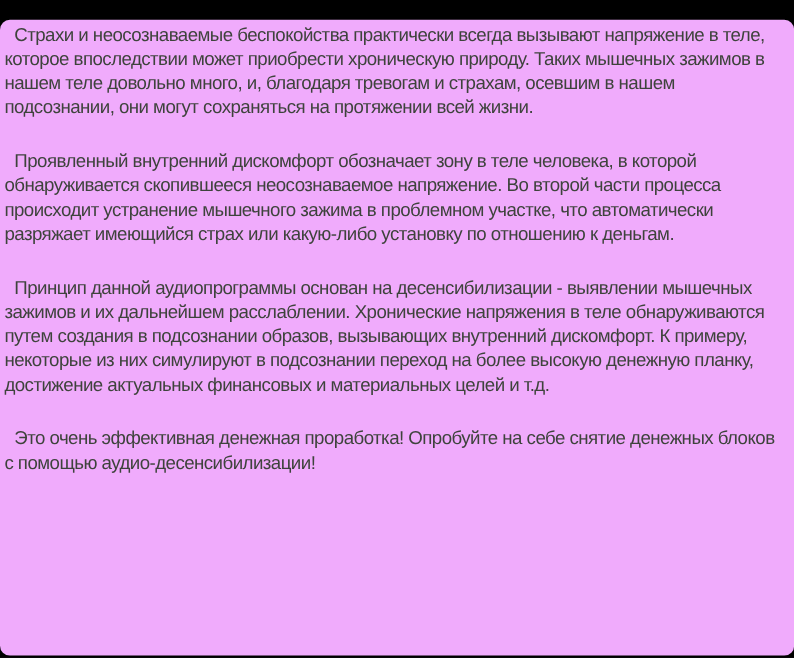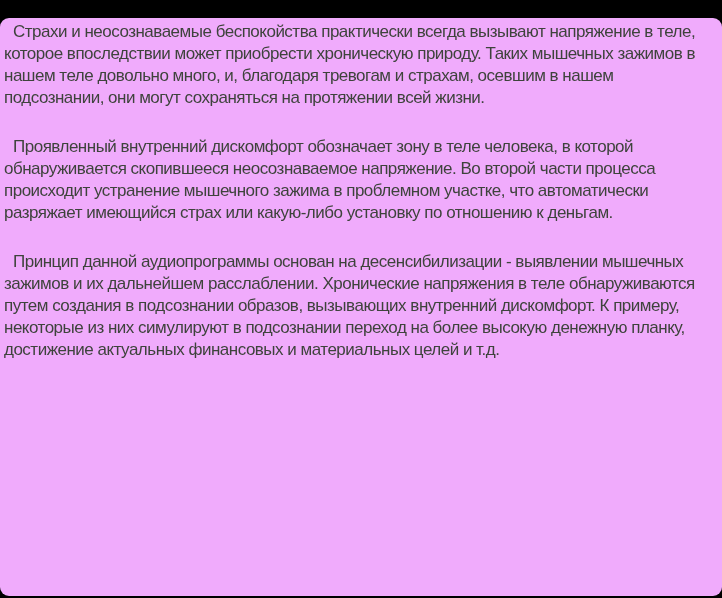--- a/index.html
+++ b/index.html
@@ -33,13 +33,14 @@
       text-align: left;
     }
   </style>
 </head>
 <body>
 
 <main class="content-panel">
   <p>Страхи и неосознаваемые беспокойства практически всегда вызывают напряжение в теле, которое впоследствии может приобрести хроническую природу. Таких мышечных зажимов в нашем теле довольно много, и, благодаря тревогам и страхам, осевшим в нашем подсознании, они могут сохраняться на протяжении всей жизни.</p>
   <p>Проявленный внутренний дискомфорт обозначает зону в теле человека, в которой обнаруживается скопившееся неосознаваемое напряжение. Во второй части процесса происходит устранение мышечного зажима в проблемном участке, что автоматически разряжает имеющийся страх или какую-либо установку по отношению к деньгам.</p>
   <p>Принцип данной аудиопрограммы основан на десенсибилизации - выявлении мышечных зажимов и их дальнейшем расслаблении. Хронические напряжения в теле обнаруживаются путем создания в подсознании образов, вызывающих внутренний дискомфорт. К примеру, некоторые из них симулируют в подсознании переход на более высокую денежную планку, достижение актуальных финансовых и материальных целей и т.д.</p>
+  <p>Это очень эффективная денежная проработка! Опробуйте на себе снятие денежных блоков с помощью аудио-десенсибилизации!</p>
 </main>
 
 </body></html>

